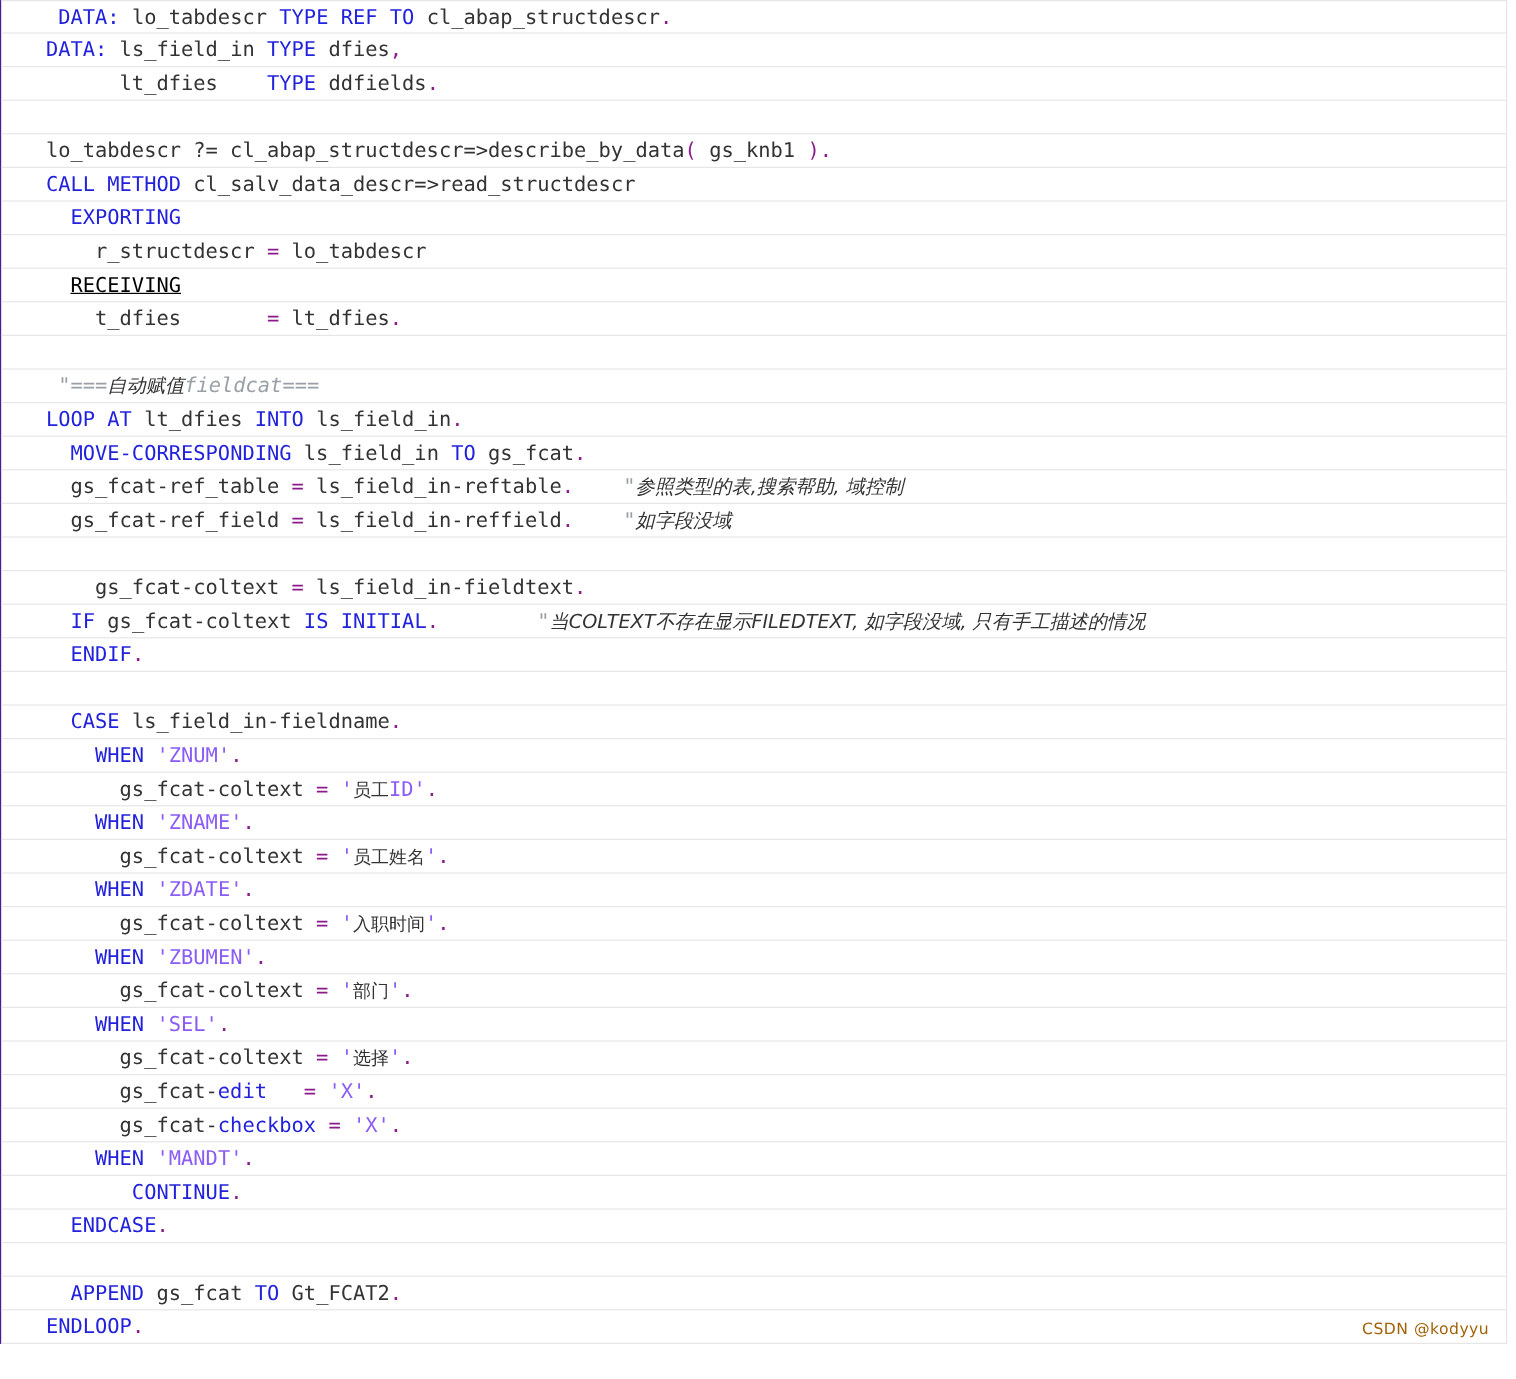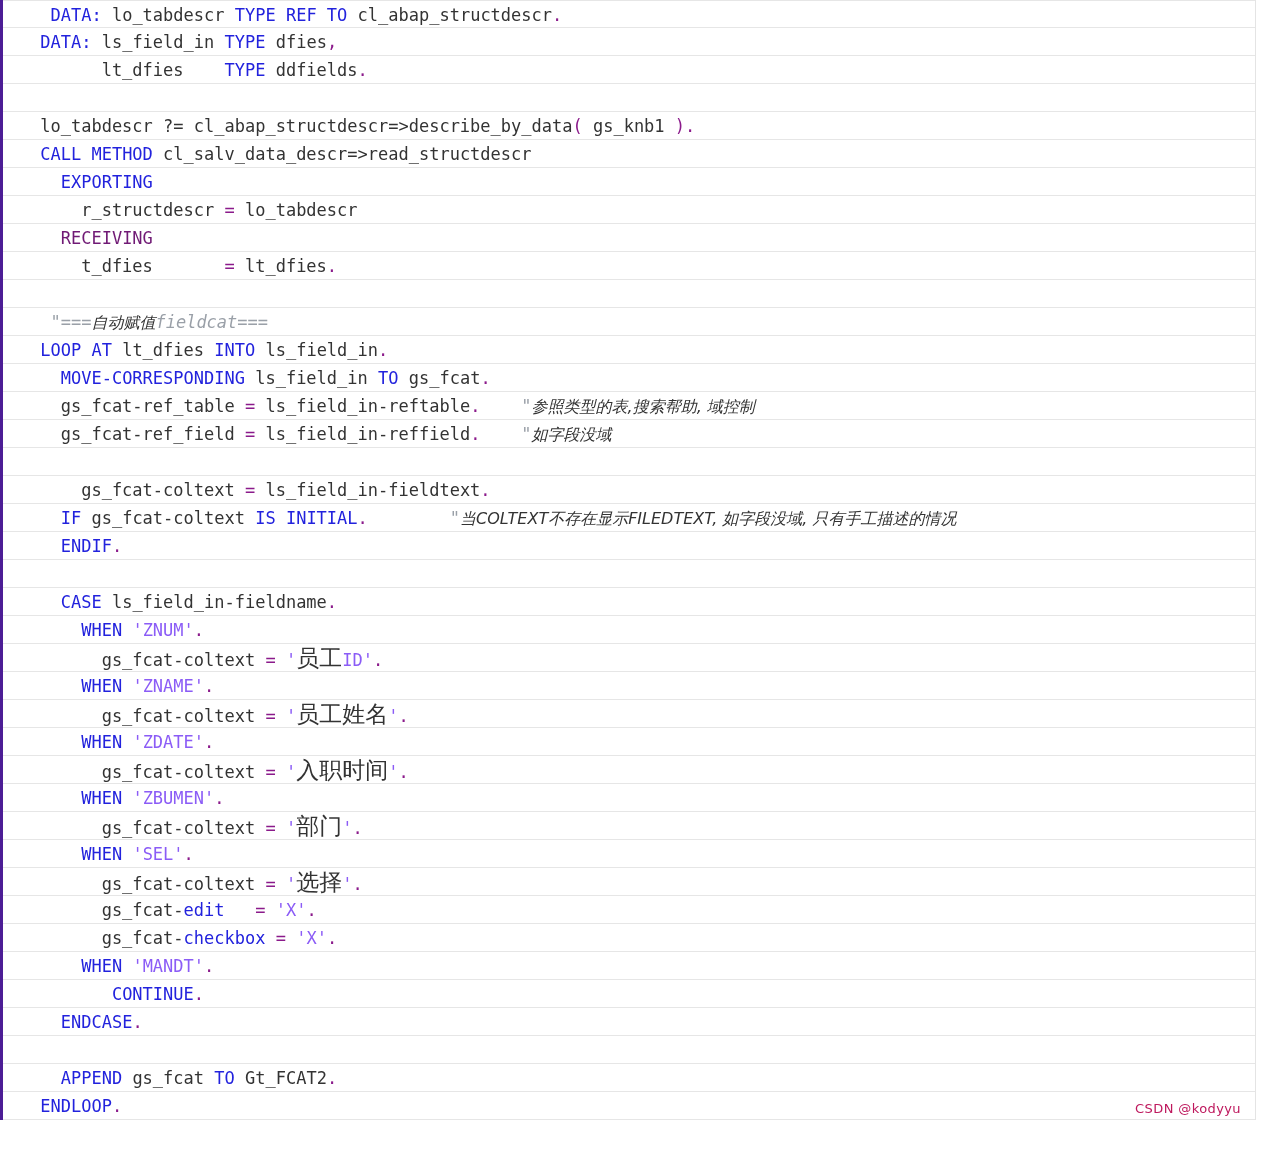--- a/index.html
+++ b/index.html
@@ -10,21 +10,21 @@
   body {
     width: 1263px;
     height: 1149px;
     overflow: hidden;
     font-family: "DejaVu Sans Mono", "Liberation Mono", monospace;
   }
 
   #code-block {
     position: relative;
     width: 1256px;
-    border-left: 3px solid #4c1d95;
+    border-left: 1px solid #4c1d95;
     border-right: 1px solid #e4e4e4;
     box-sizing: border-box;
     background: #ffffff;
   }
 
   .code-line {
     height: 28px;
     line-height: 28px;
     border-bottom: 1px solid #e6e6e6;
     white-space: pre;
@@ -39,39 +39,39 @@
   .code-line:first-child {
     border-top: 1px solid #e6e6e6;
   }
 
   
   .kw   { color: #2222dd; }          
   .pl   { color: #333333; }          
   .op   { color: #8b1a8b; }          
   .str  { color: #8b5cf6; }          
   .cmt  { color: #9aa0a8; font-style: italic; }  
-  .dk   { color: #701a75; }          
+  .dk   { color: #000000; text-decoration: underline; }          
 
   .cmt-cjk {
     font-family: "DejaVu Sans", "Liberation Sans", sans-serif;
     font-style: italic;
     font-size: 16px;
   }
   .str-cjk {
     font-family: "DejaVu Sans", "Liberation Sans", sans-serif;
-    font-size: 23px;
+    font-size: 15px;
   }
 
   #watermark {
     position: absolute;
     right: 14px;
     bottom: 5px;
     font-family: "DejaVu Sans", "Liberation Sans", sans-serif;
     font-size: 13px;
-    color: #be185d;
+    color: #a16207;
     letter-spacing: 0.4px;
     pointer-events: none;
     line-height: 1;
   }
 </style>
 </head>
 <body>
 
 <div id="code-block">
   <div id="code-lines">

